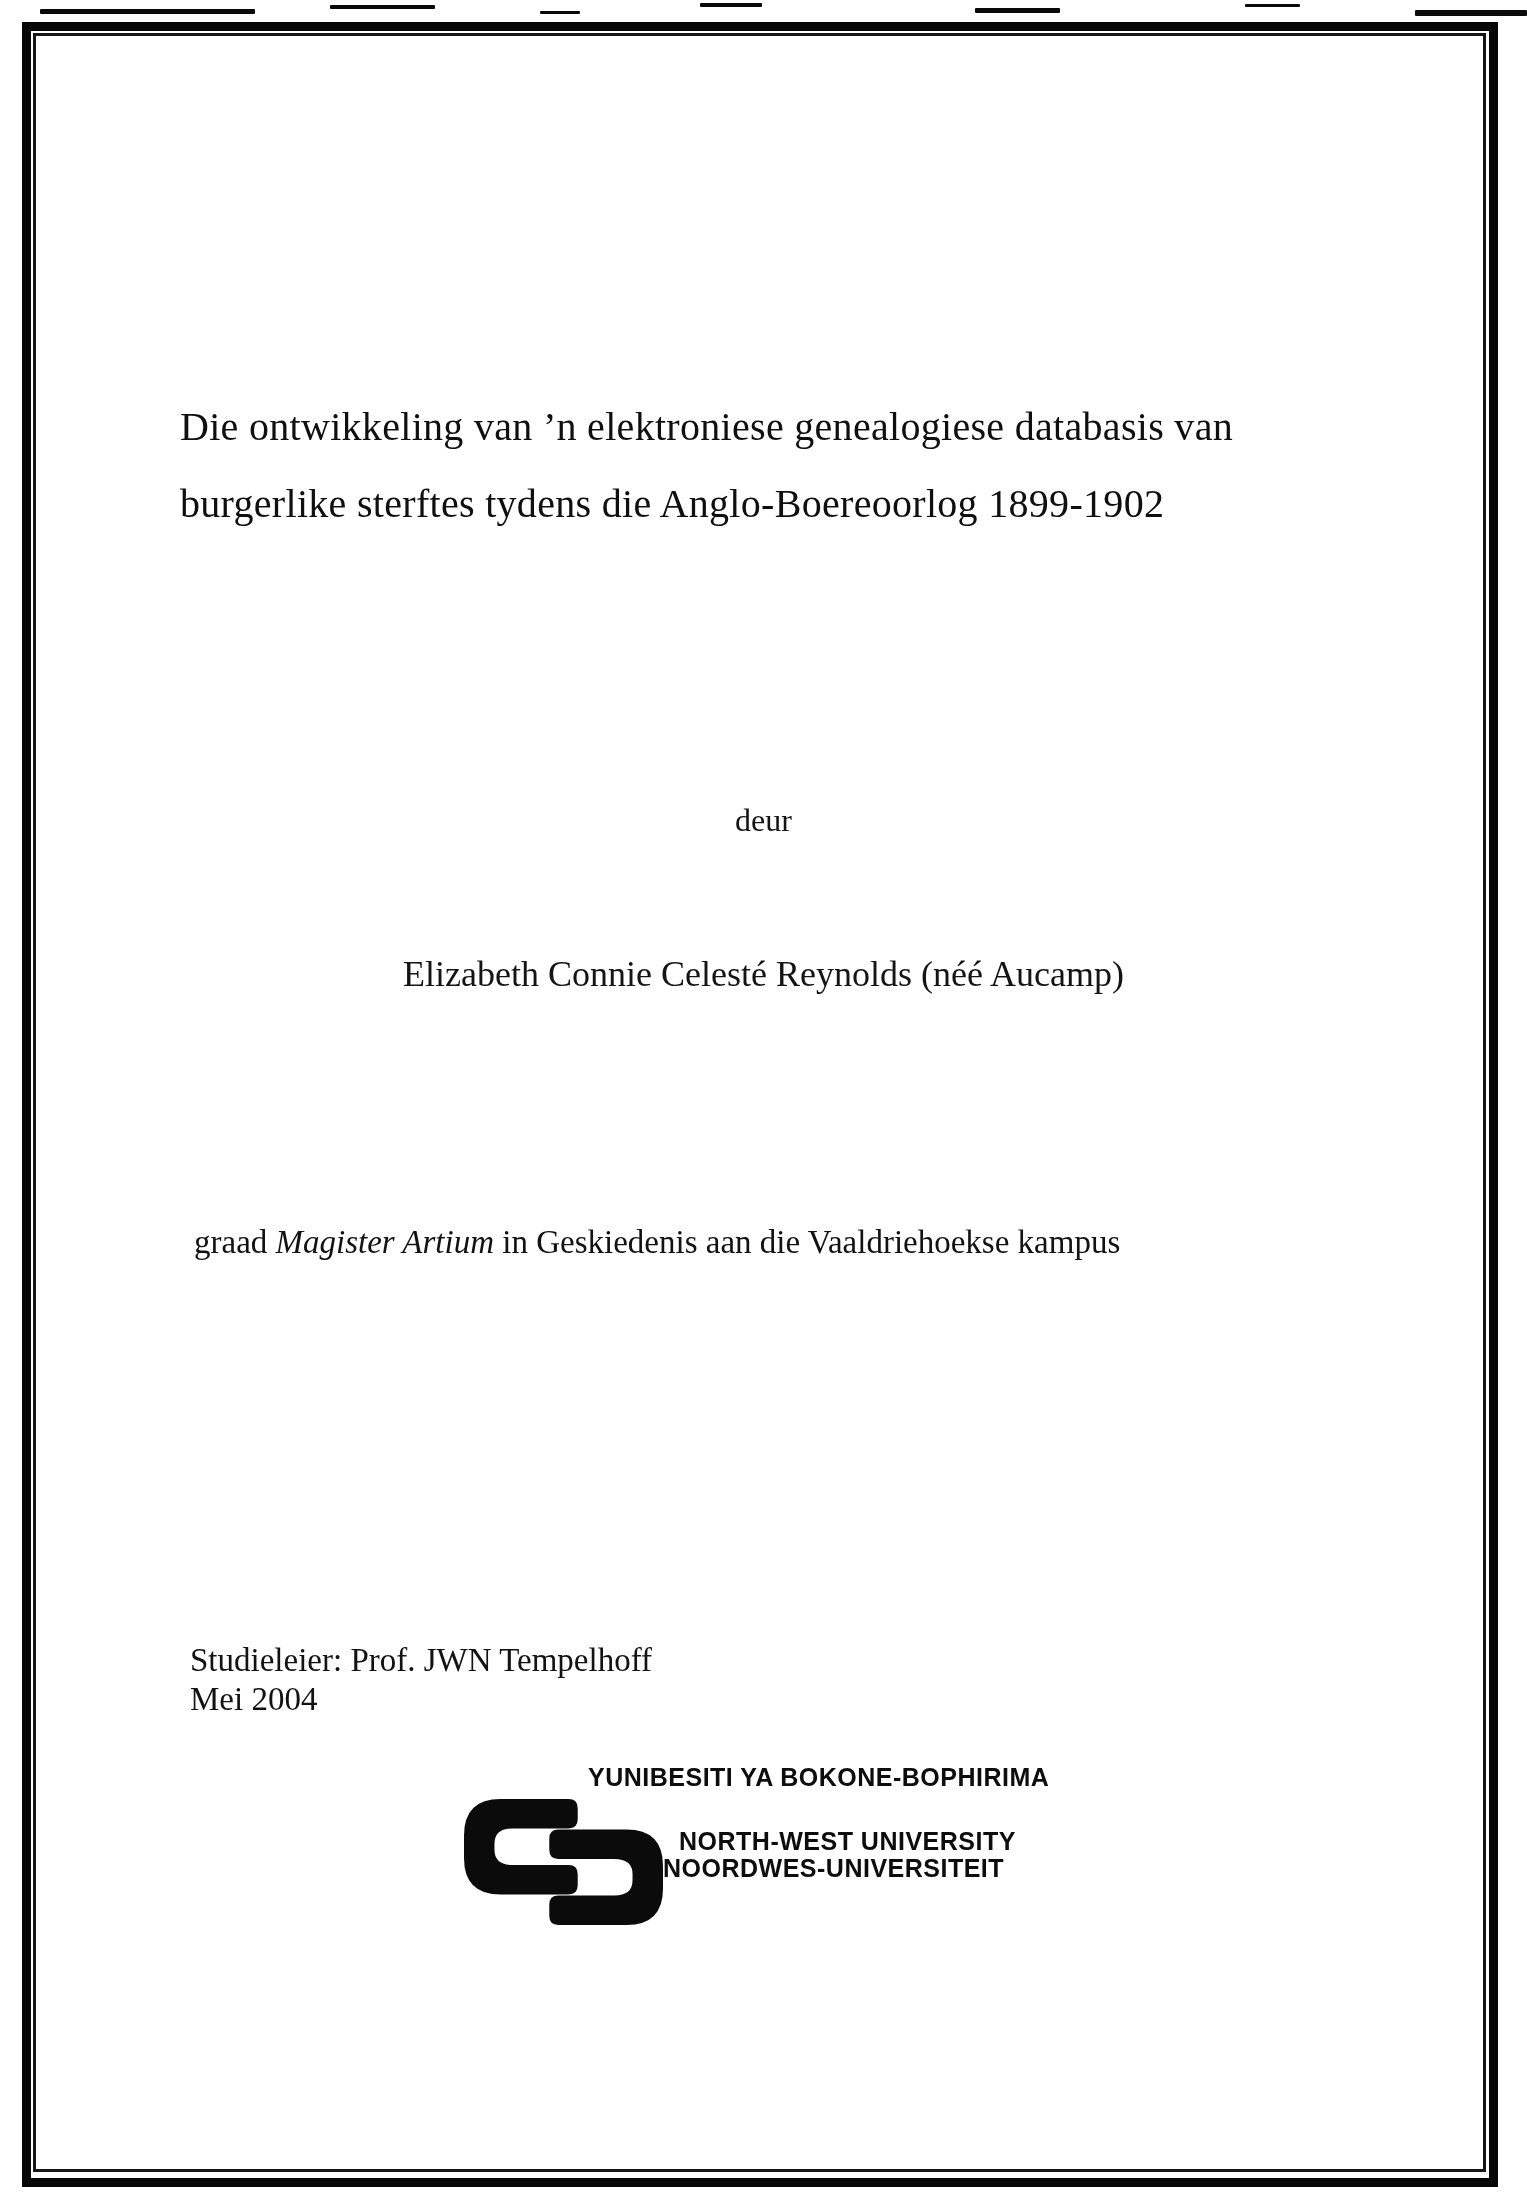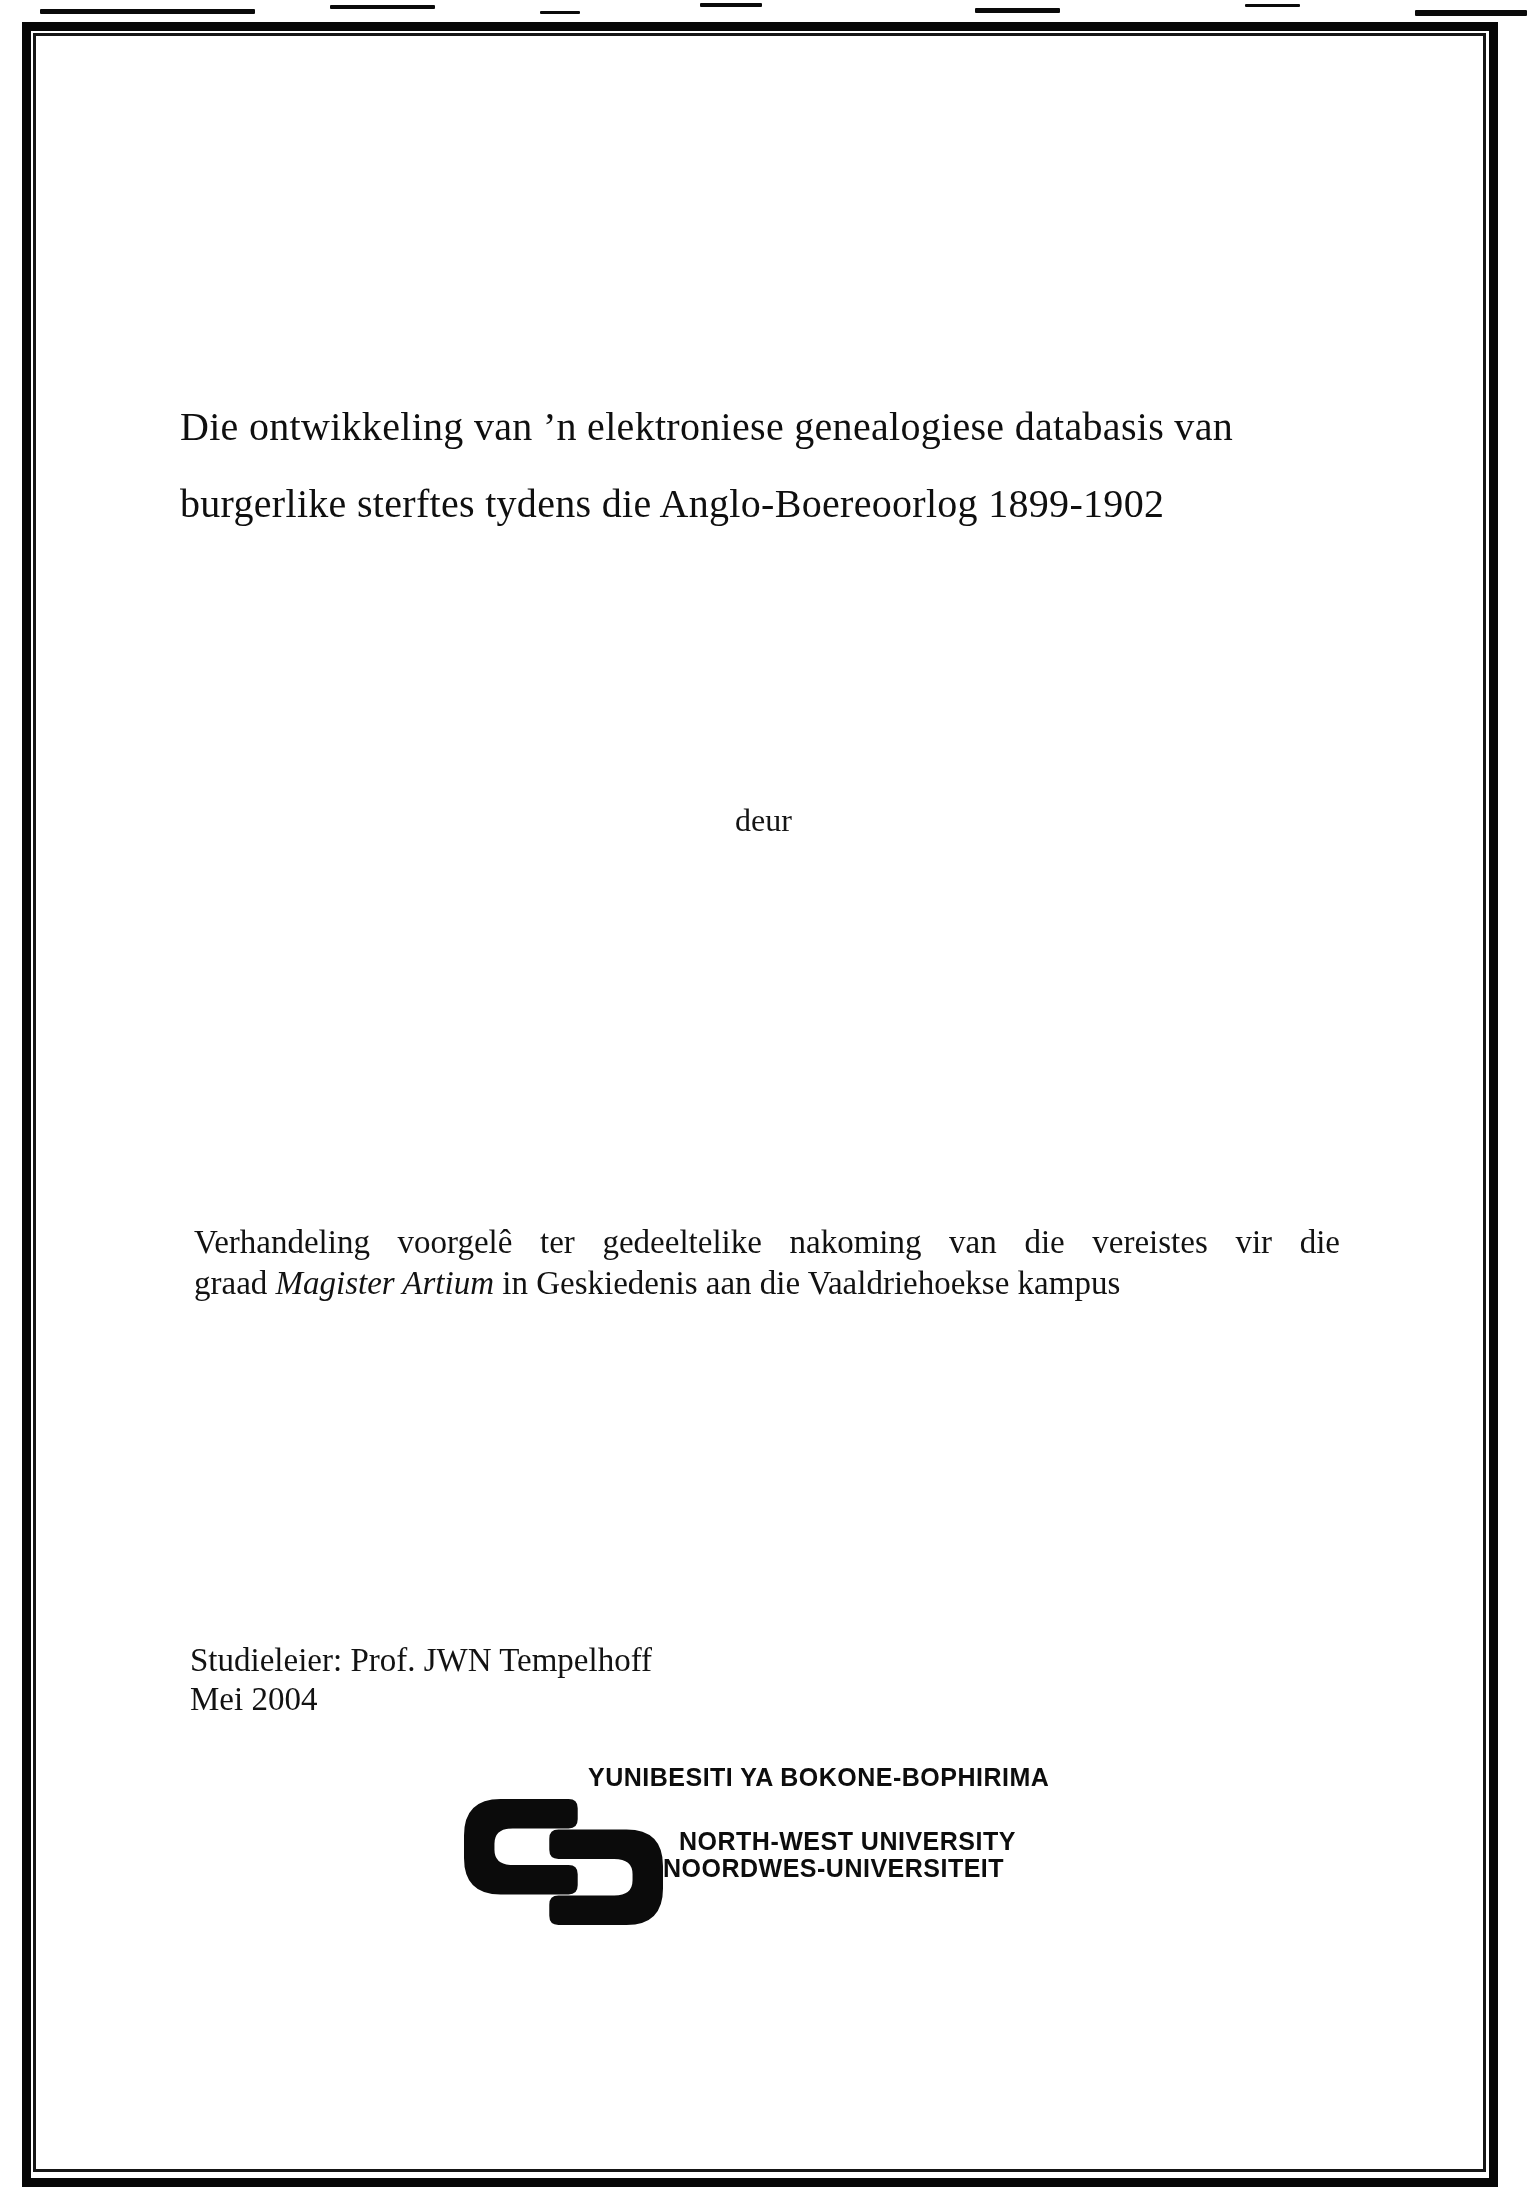--- a/index.html
+++ b/index.html
@@ -83,23 +83,23 @@
   <div class="frame-outer"></div>
   <div class="frame-inner"></div>
 
   <div class="title">
     <div>Die ontwikkeling van ’n elektroniese genealogiese databasis van</div>
     <div>burgerlike sterftes tydens die Anglo-Boereoorlog 1899-1902</div>
   </div>
 
   <div class="byline">deur</div>
 
+  <div class="author">Elizabeth Connie Celesté Reynolds (néé Aucamp)</div>
 
   <div class="desc">
-    <div class="desc-just">Verhandeling voorgelê ter gedeeltelike nakoming van die vereistes vir die</div>
     <div><span>graad </span><span class="it">Magister Artium</span><span> in Geskiedenis aan die Vaaldriehoekse kampus</span></div>
   </div>
 
   <div class="supervisor-block">
     <div>Studieleier: Prof. JWN Tempelhoff</div>
     <div>Mei 2004</div>
   </div>
 
   <svg class="logo-mark" viewBox="0 0 196 124" xmlns="http://www.w3.org/2000/svg">
     <path id="clink" fill="#0b0b0b" d="M 103 0 L 36 0 Q 0 0 0 36 L 0 58 Q 0 94 36 94 L 103 94

